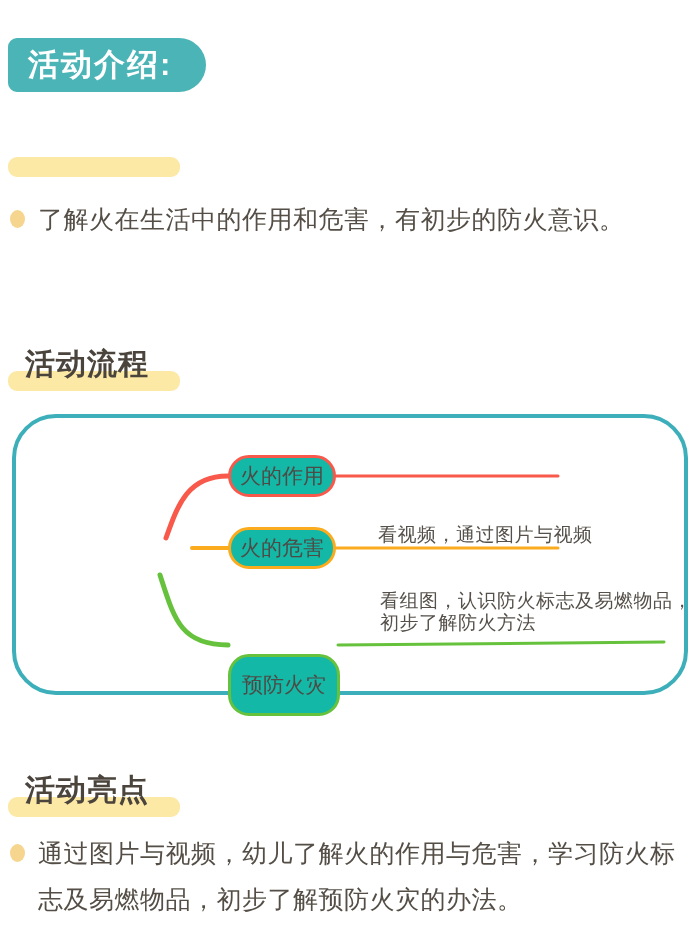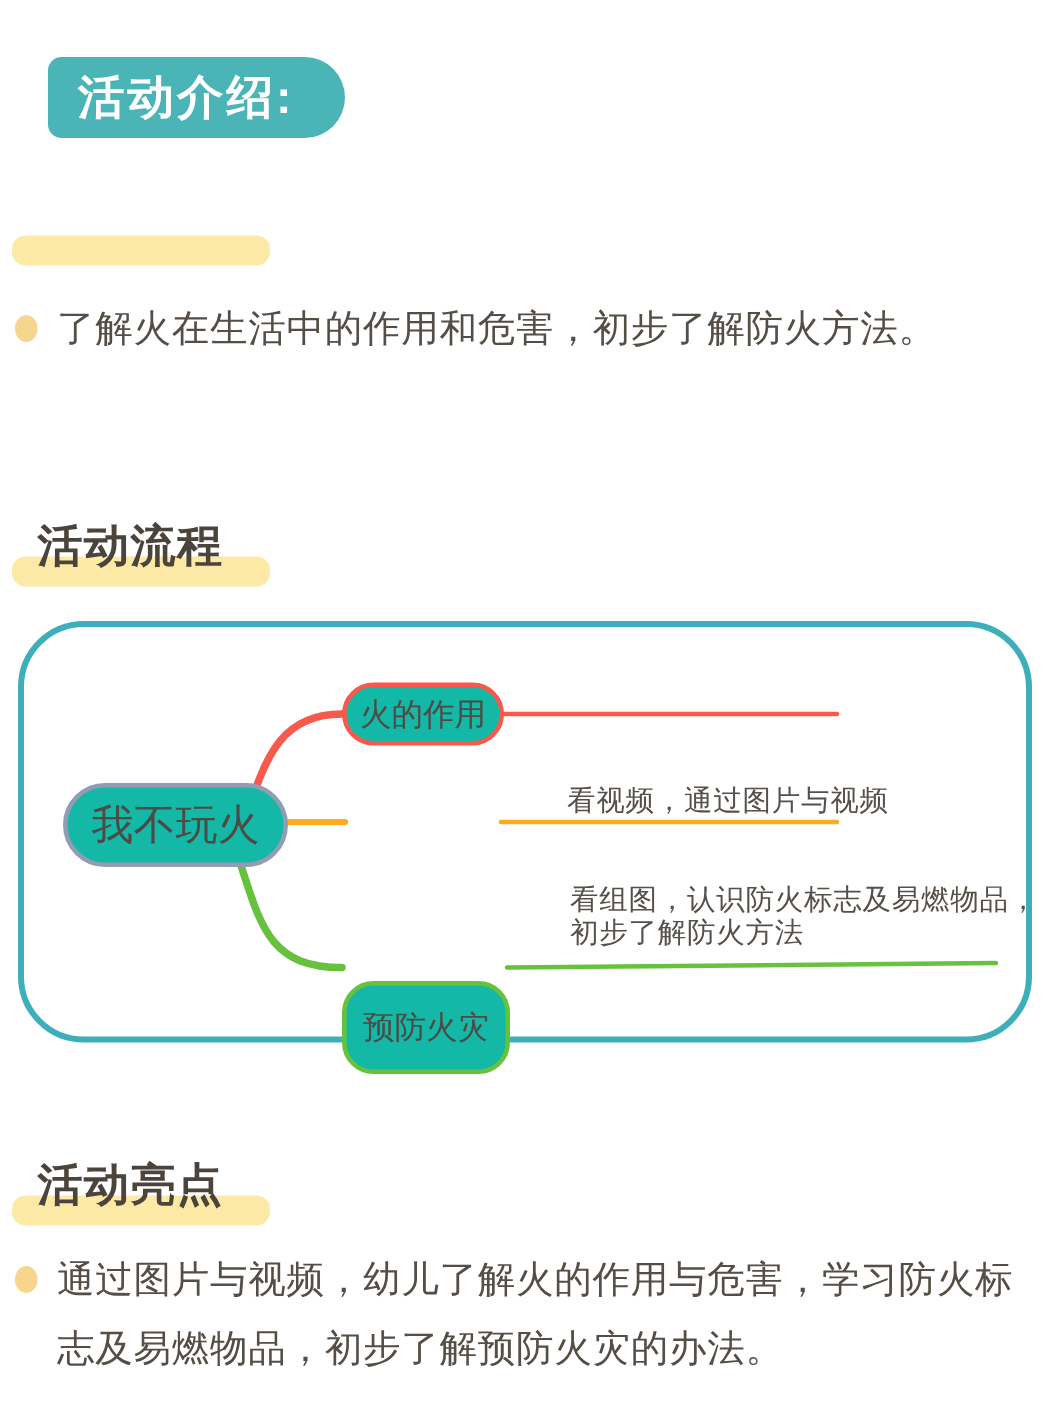--- a/index.html
+++ b/index.html
@@ -31,21 +31,20 @@
   .banner{
     position:absolute;left:8px;top:38px;
     height:54px;min-width:196px;
     background:var(--banner_bg);
     border-radius:10px 30px 30px 10px;
     color:#ffffff;
     font-size:31px;font-weight:bold;
     line-height:54px;
     padding:0 34px 0 20px;
     letter-spacing:2px;
-    margin-left:24px;
   }
   
   .sec-heading{
     position:absolute;left:8px;
     width:240px;height:56px;
   }
   .sec-heading .hl{
     position:absolute;left:0;top:27px;
     width:172px;height:20px;
     background:var(--highlight_yellow);
@@ -132,43 +131,43 @@
 <div class="page">
 
   <div class="banner">活动介绍:</div>
 
   <div class="sec-heading h-goals">
     <span class="hl"></span>
   </div>
   <ul class="bullets goals-list">
     <li>
       <span class="dot"></span>
-      <p>了解火在生活中的作用和危害，初步了解防火方法。</p>
+      <p>了解火在生活中的作用和危害，有初步的防火意识。</p>
     </li>
   </ul>
 
   <div class="sec-heading h-flow">
     <span class="hl"></span>
     <span class="txt">活动流程</span>
   </div>
 
   <div class="mindmap">
     <svg width="668" height="273" viewBox="0 0 668 273">
 
       <path d="M 150 120 C 162 86, 172 58, 212 58" fill="none" style="stroke:var(--branch_red)" stroke-width="5" stroke-linecap="round"></path>
       <path d="M 176 130 L 214 130" fill="none" style="stroke:var(--branch_orange)" stroke-width="4" stroke-linecap="round"></path>
       <path d="M 144 157 C 158 200, 164 227, 212 227" fill="none" style="stroke:var(--branch_green)" stroke-width="5" stroke-linecap="round"></path>
 
       <path d="M 318 58 L 542 58" fill="none" style="stroke:var(--branch_red)" stroke-width="3" stroke-linecap="round"></path>
       <path d="M 318 130 L 542 130" fill="none" style="stroke:var(--branch_orange)" stroke-width="3" stroke-linecap="round"></path>
       <path d="M 322 227 L 648 224" fill="none" style="stroke:var(--branch_green)" stroke-width="3" stroke-linecap="round"></path>
     </svg>
 
-    <div class="node node-root">我不玩火</div>
     <div class="node node-child node-b0">火的作用</div>
+    <div class="node node-child node-b1">火的危害</div>
     <div class="node node-child node-b2">预防火灾</div>
 
     <div class="annot annot-1">看视频，通过图片与视频</div>
     <div class="annot annot-2">看组图，认识防火标志及易燃物品，初步了解防火方法</div>
   </div>
 
   <div class="sec-heading h-highlights">
     <span class="hl"></span>
     <span class="txt">活动亮点</span>
   </div>

